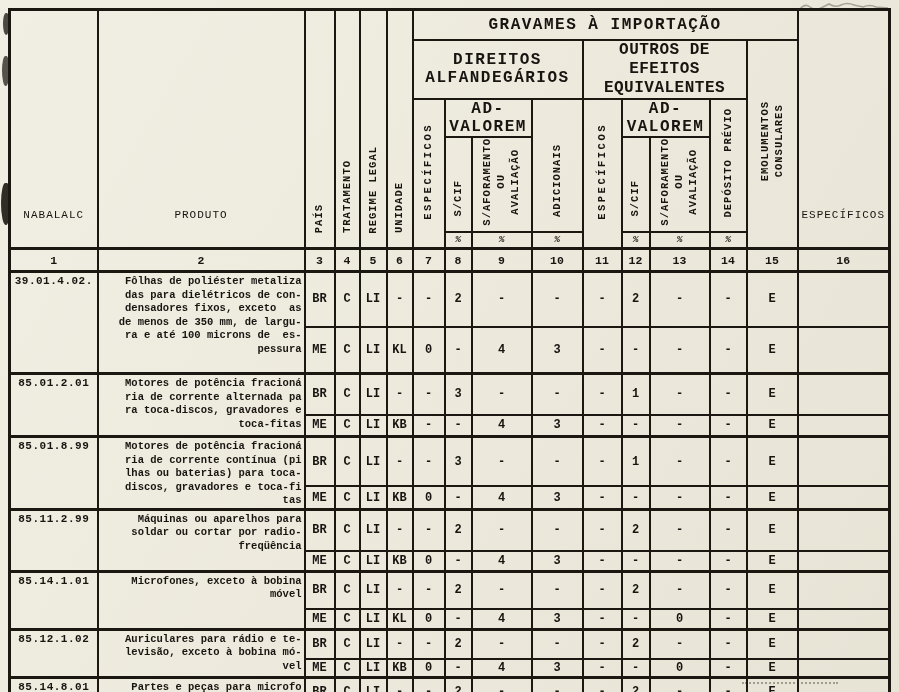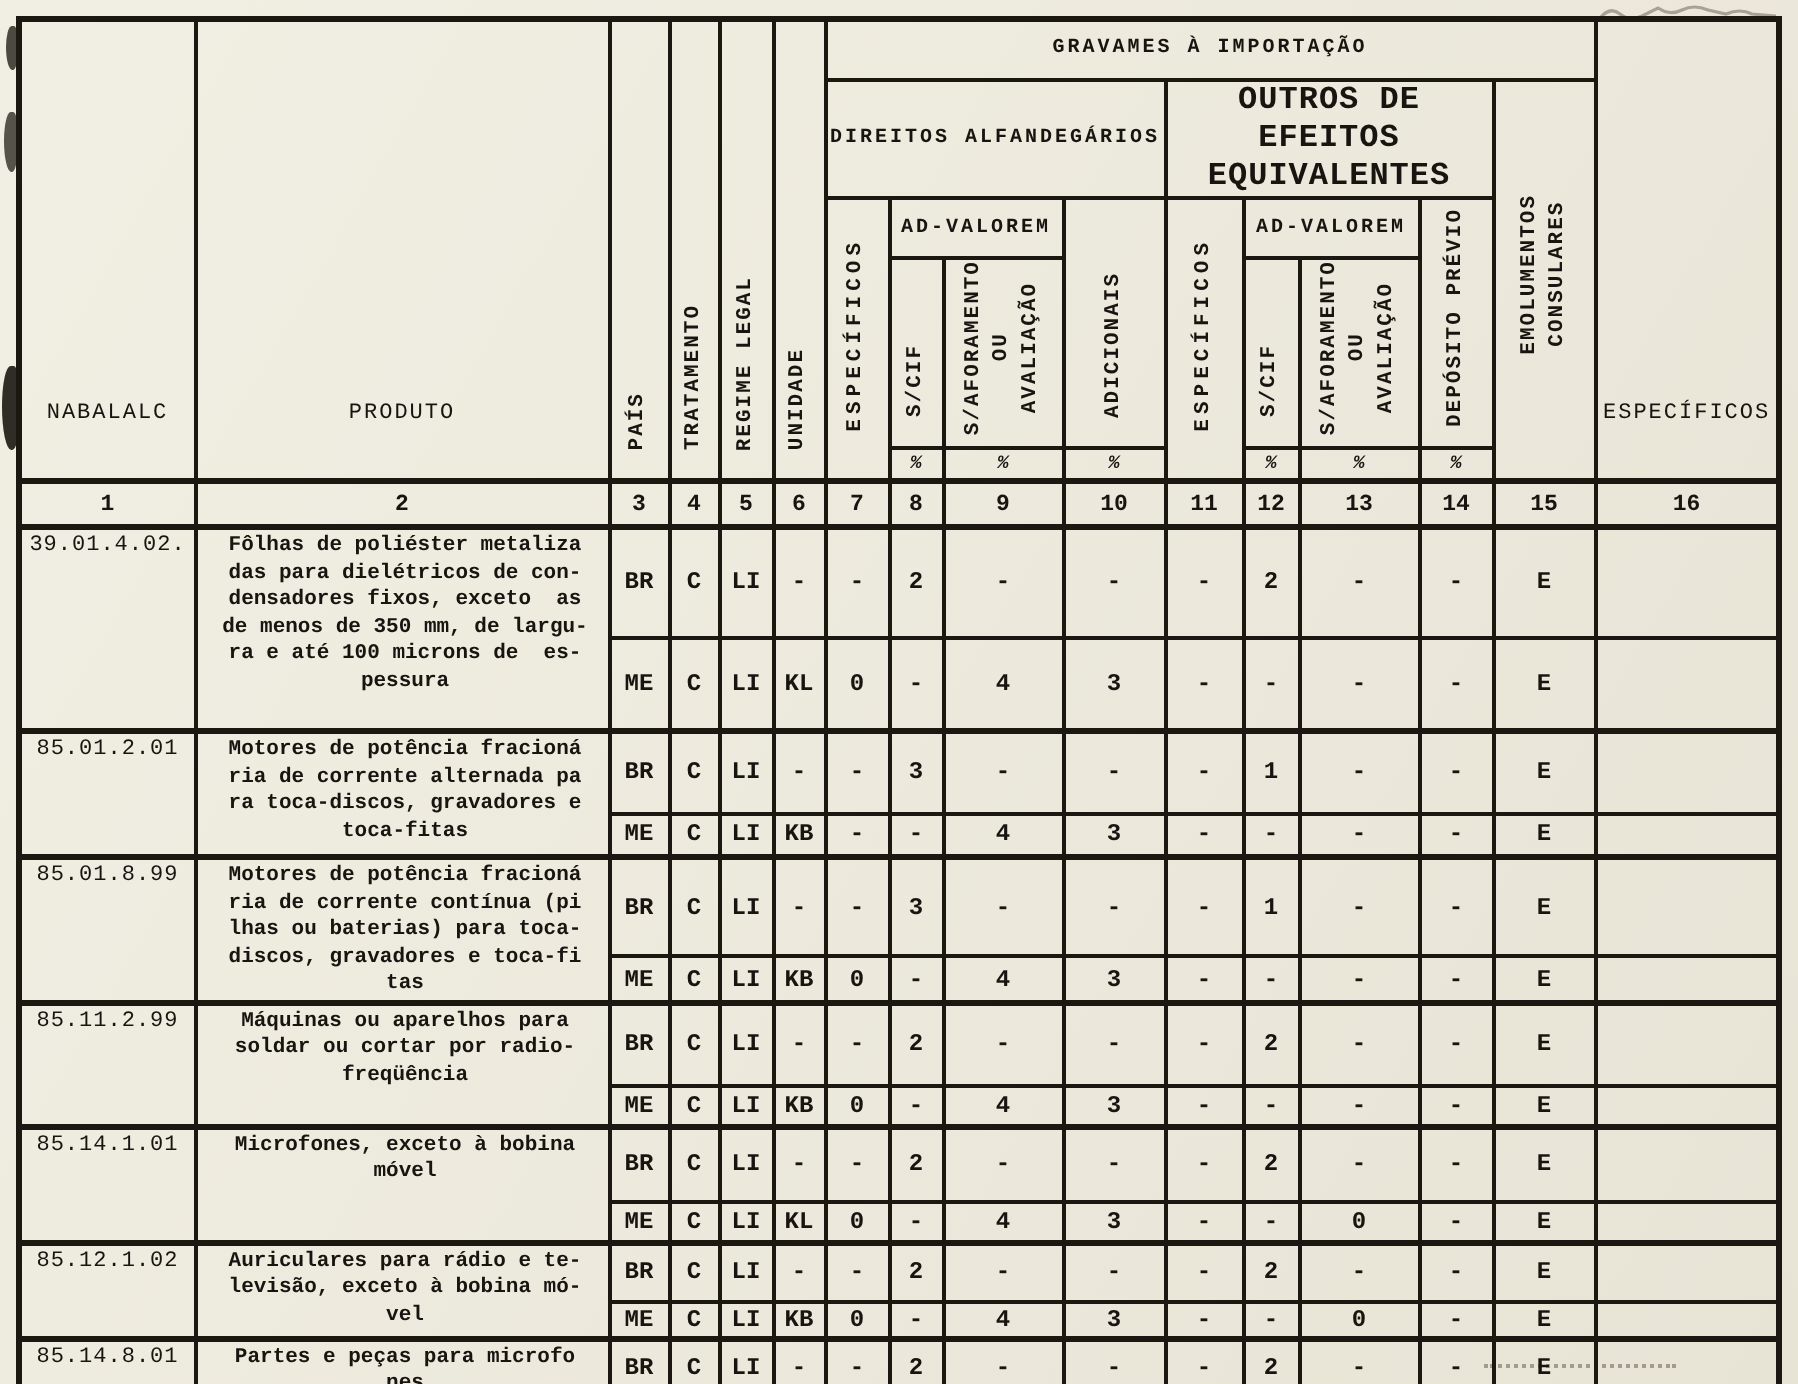--- a/index.html
+++ b/index.html
@@ -16,39 +16,39 @@
     border: 3px solid #1b1812;
   }
   td {
     border: 2px solid #1b1812; padding: 0;
     vertical-align: middle; text-align: center; overflow: hidden;
   }
   
   td.hcell { font-size: 11px; font-weight: normal; letter-spacing: 1px;
              vertical-align: bottom; padding-bottom: 26px; }
   
-  td.band { font-size: 10px; font-weight: bold; letter-spacing: 1.5px; }
+  td.band { font-size: 16px; font-weight: bold; letter-spacing: 1.5px; }
   td.band.two { font-size: 16px; letter-spacing: .5px; line-height: 1.2; white-space: pre-line; }
   
   .vl { display: inline-block; writing-mode: vertical-rl; transform: rotate(180deg);
         font-size: 10.5px; font-weight: bold; letter-spacing: 1px; line-height: 1.35;
         white-space: pre; }
   td.vb { vertical-align: bottom; padding-bottom: 9px; }
   td.vm { vertical-align: middle; }
   td.sp .vl { letter-spacing: 2.5px; }
   
   tr.pr td { font-size: 9.5px; font-weight: bold; font-style: italic; }
   
   tr.num td { border-top: 3px solid #1b1812; border-bottom: 3px solid #1b1812;
               font-size: 11.5px; font-weight: bold; }
   
   tr.gs td { border-top: 3px solid #1b1812; }
-  td.code { vertical-align: top; padding-top: 2px; font-size: 11px; font-weight: normal;
+  td.code { vertical-align: top; padding-top: 2px; font-size: 11px; font-weight: bold;
             letter-spacing: .5px; }
-  td.prod { vertical-align: top; text-align: center; padding: 2px 2px 0 5px;
+  td.prod { vertical-align: top; text-align: right; padding: 2px 2px 0 5px;
             font-size: 10.5px; font-weight: bold; line-height: 13.5px;
             white-space: pre-wrap; }
   td.d { font-size: 12px; font-weight: bold; }
   
   .smudge { position: absolute; background: #14110b; border-radius: 55% 40% 50% 60%; }
   #sm1 { left: 3px; top: 13px; width: 6px;  height: 22px; opacity: .75; }
   #sm2 { left: 2px; top: 56px; width: 7px;  height: 30px; opacity: .7;  }
   #sm3 { left: 1px; top: 183px; width: 9px; height: 42px; opacity: .88; }
   .scribble { position: absolute; left: 798px; top: 0; opacity: .6; }
   .dotrow { position: absolute; left: 742px; top: 682px; width: 96px; height: 0;

